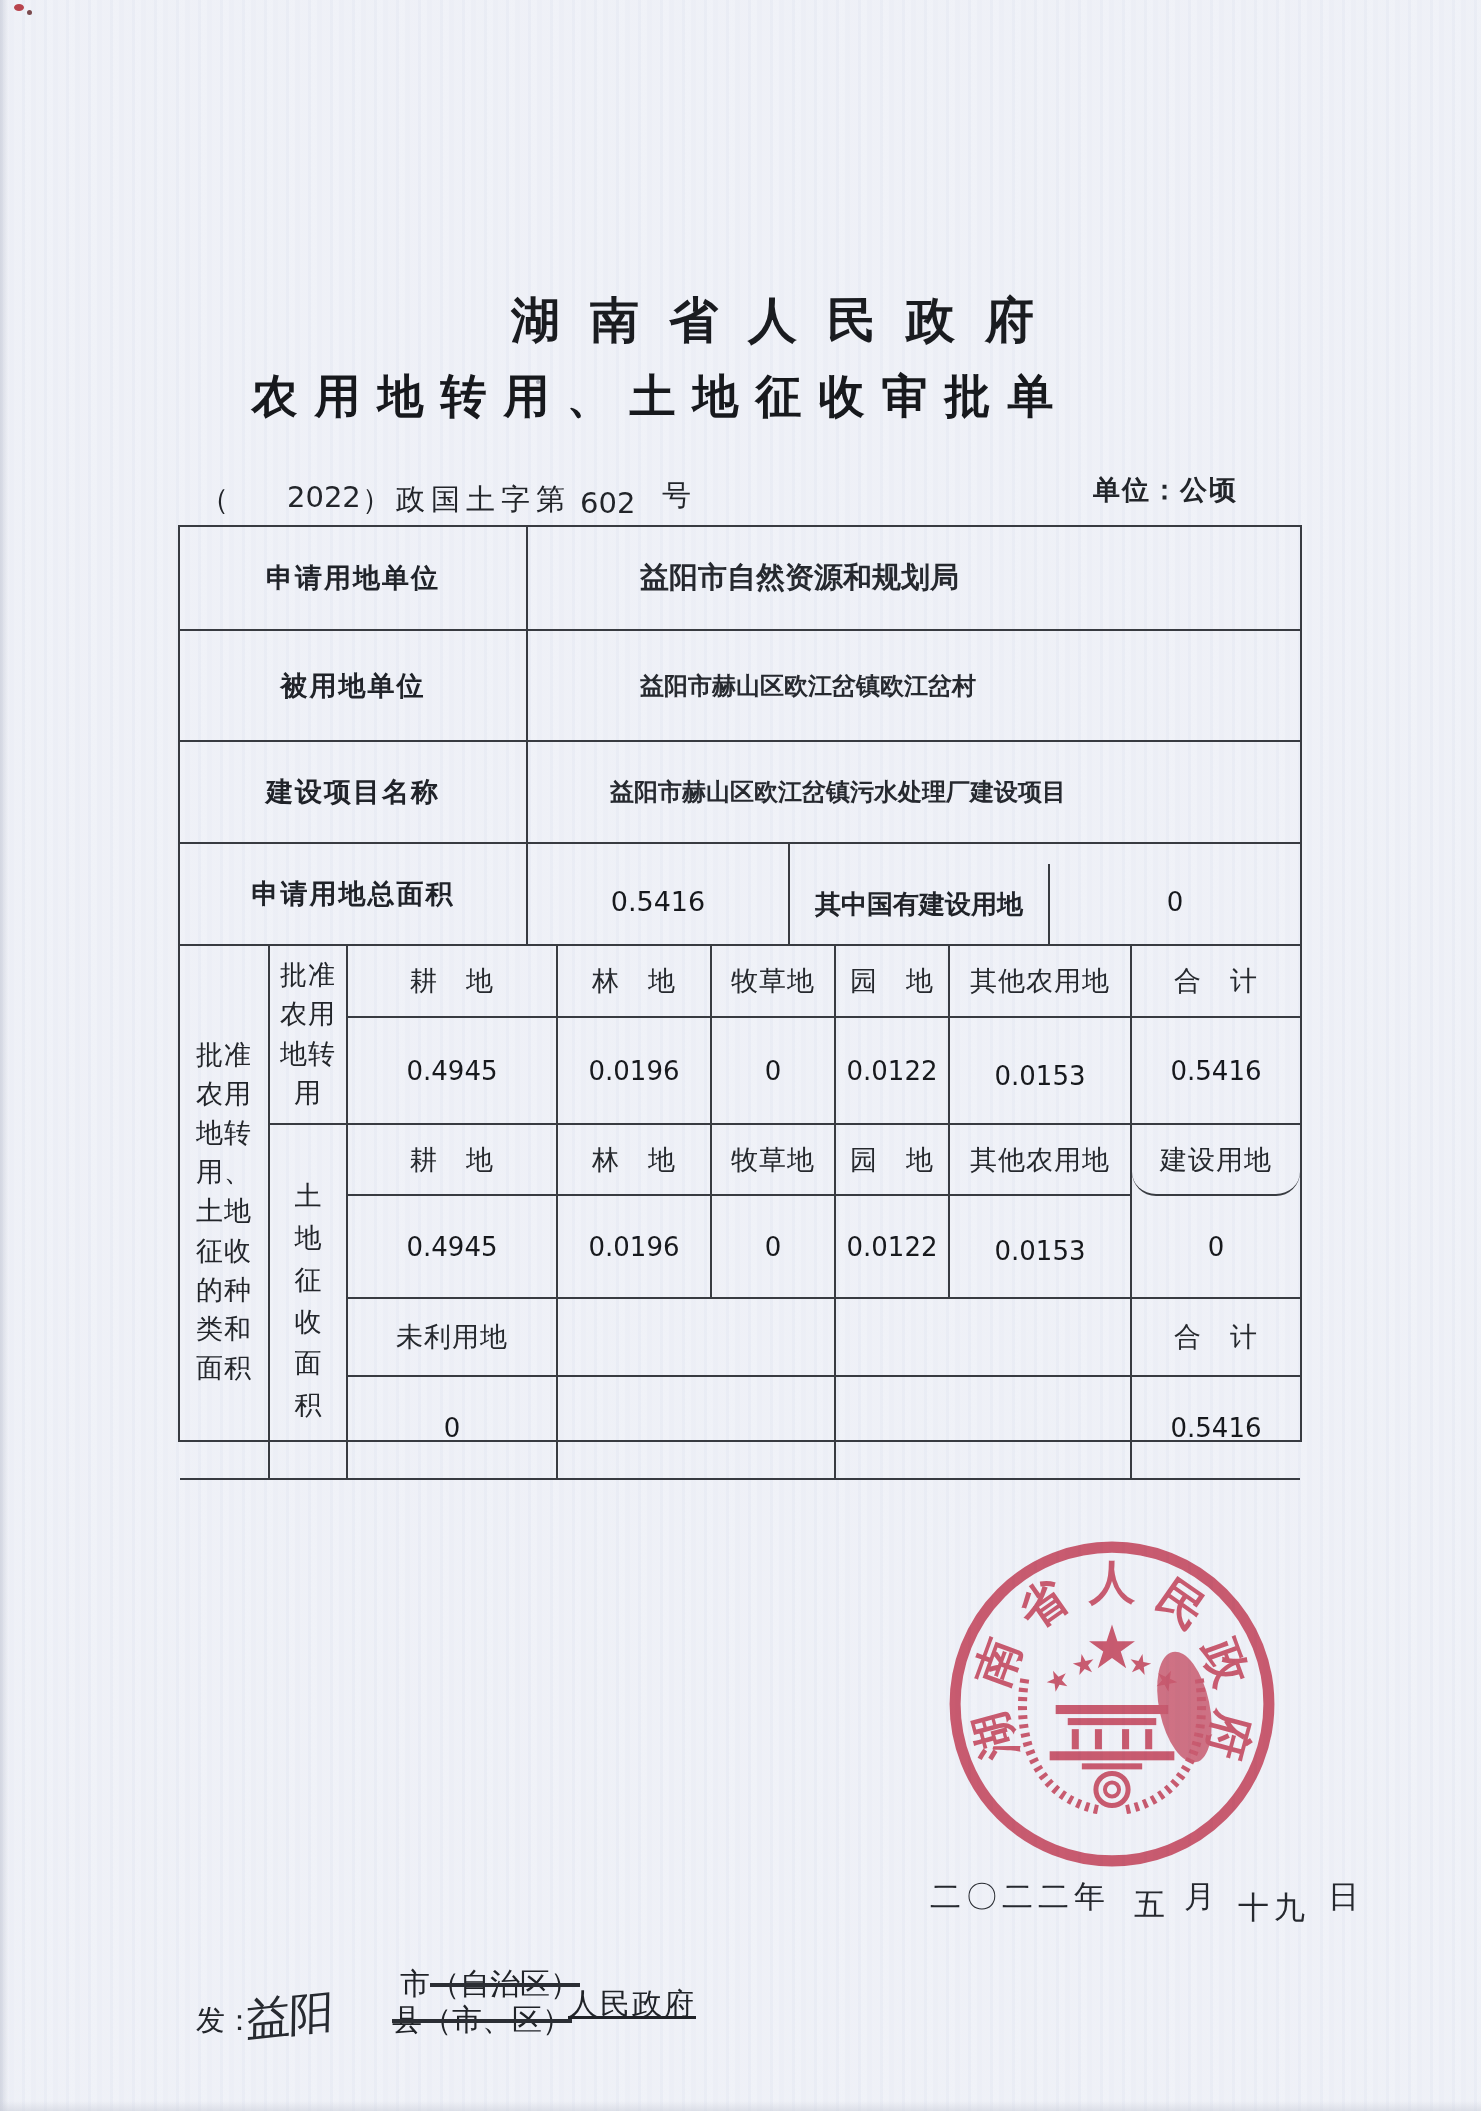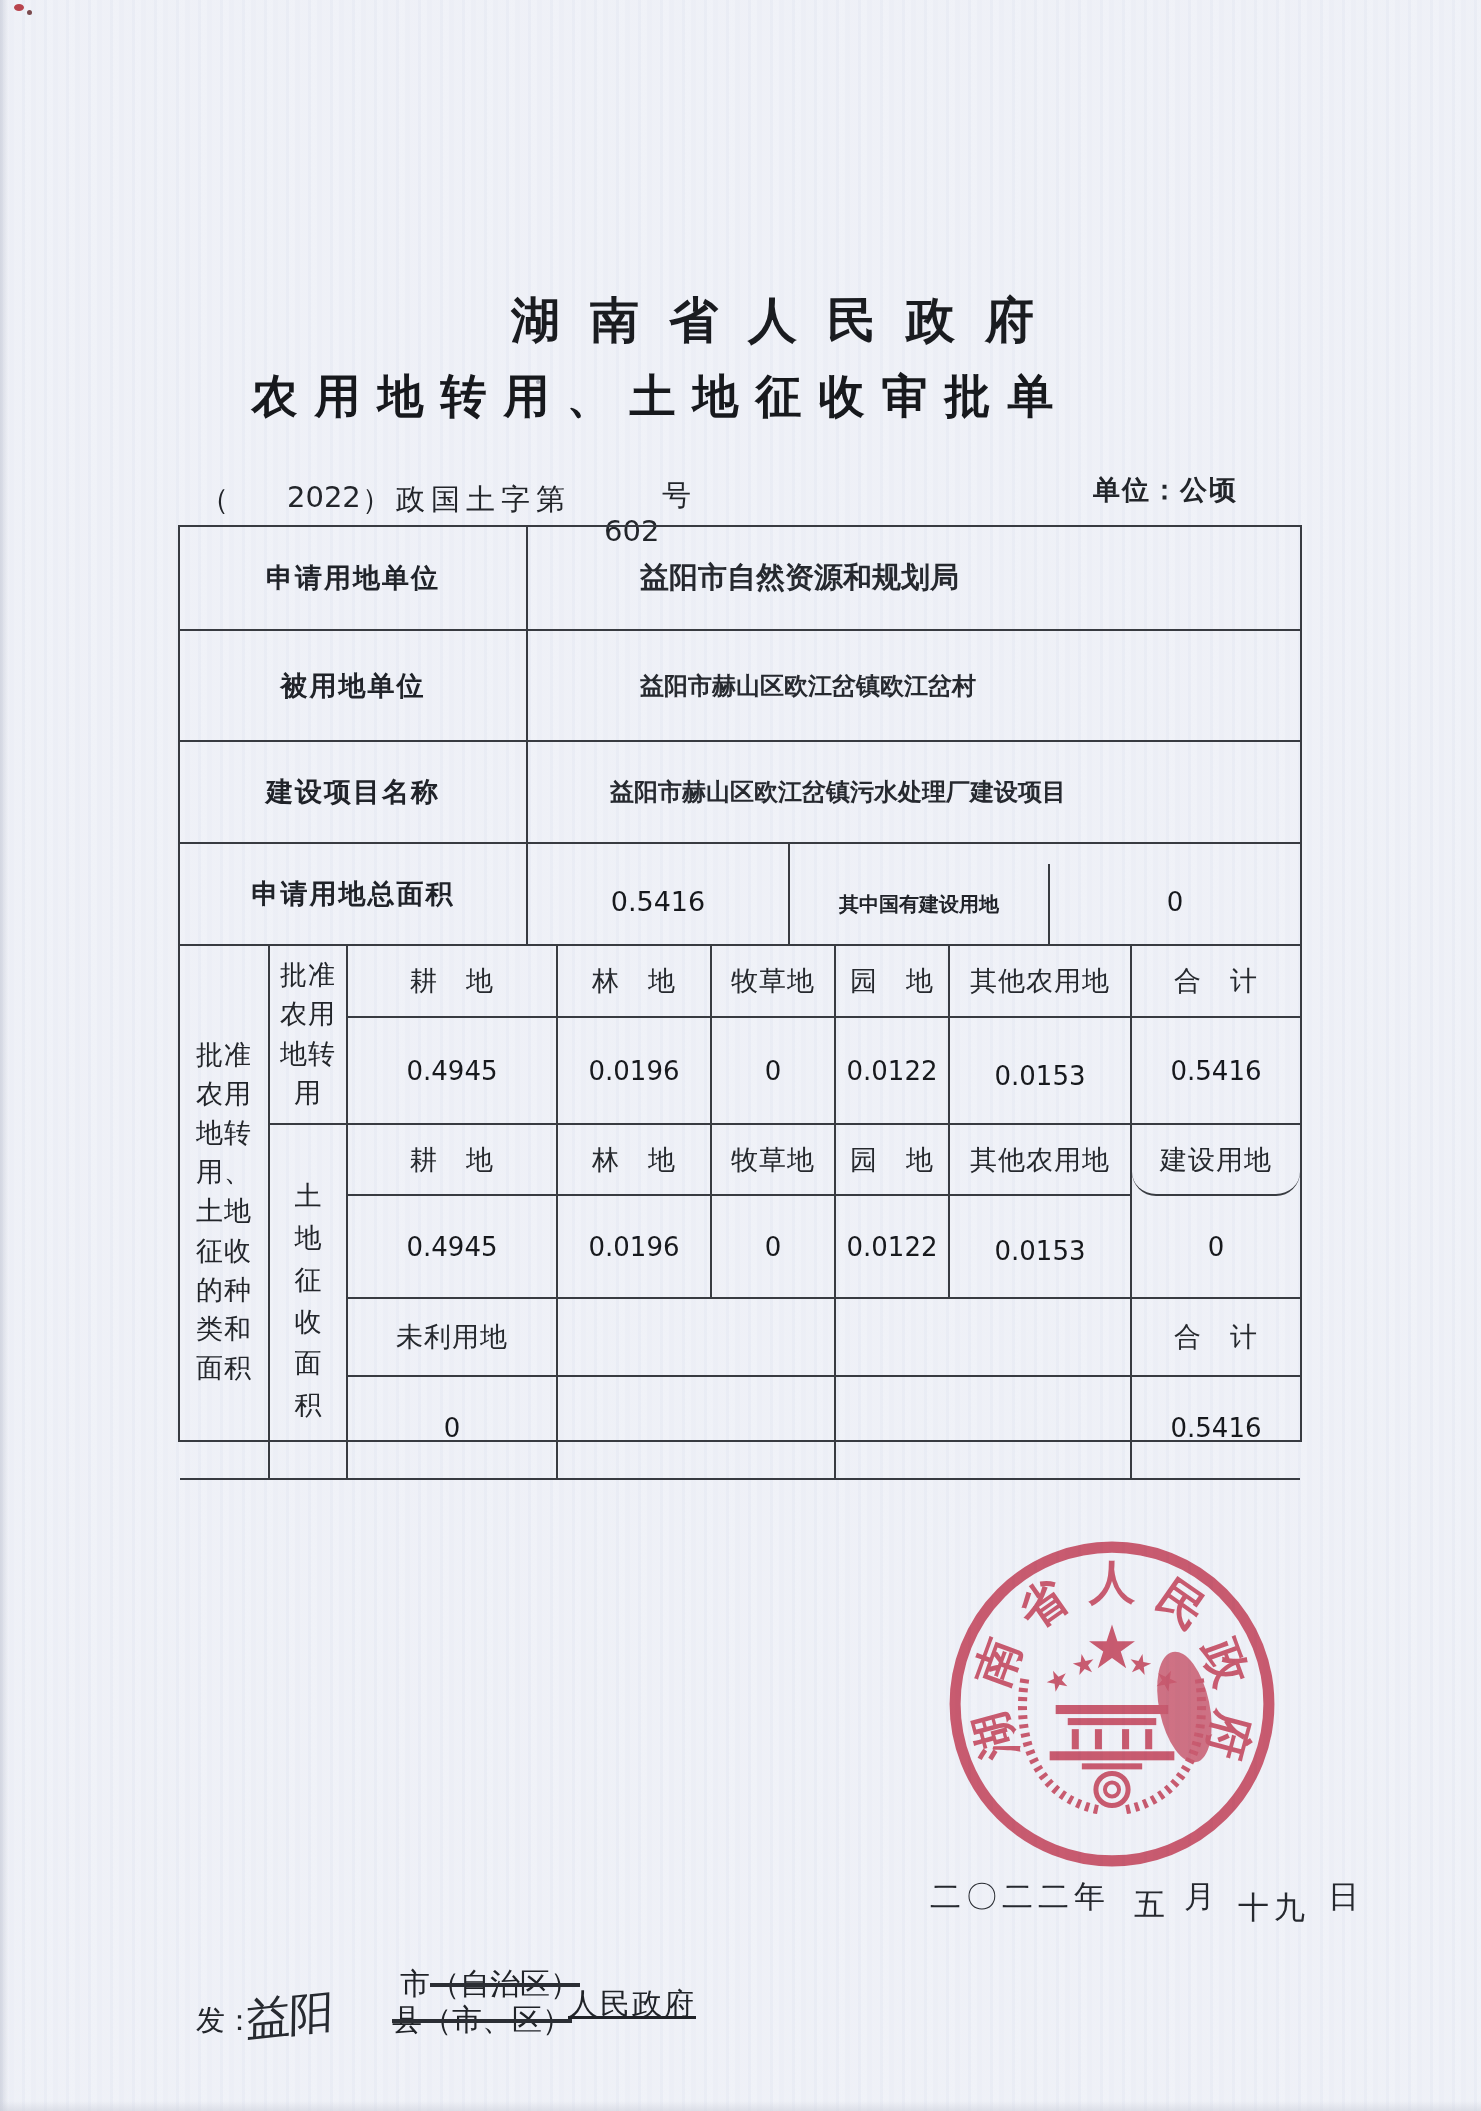--- a/index.html
+++ b/index.html
@@ -92,40 +92,40 @@
   <div class="speck" style="left:536px;top:380px;width:4px;height:4px;background:#9ba0ad;"></div>
 
   <div class="title1">湖南省人民政府</div>
   <div class="title2">农用地转用、土地征收审批单</div>
 
   <div class="docline">
     <span class="p" style="left:200px;">（</span>
     <span class="p num" style="left:287px;">2022</span>
     <span class="p" style="left:362px;">）</span>
     <span class="p" style="left:396px;letter-spacing:6px;">政国土字第</span>
-    <span class="p num" style="left:604px;top:6px;margin-top:28px;">602</span>
+    <span class="p num" style="left:580px;top:6px;">602</span>
     <span class="p" style="left:662px;top:-4px;">号</span>
     <span class="p" style="left:1093px;top:-8px;font-family:'Liberation Sans',sans-serif;font-weight:700;font-size:27px;letter-spacing:2px;">单位：公顷</span>
   </div>
 
   <div class="doc-table">
 
     <div class="grid g1">
       <div class="cell lbl">申请用地单位</div>
       <div class="cell nbr valcn leftpad" style="grid-column:2/5;font-size:29px;">益阳市自然资源和规划局</div>
 
       <div class="cell lbl">被用地单位</div>
       <div class="cell nbr valcn leftpad" style="grid-column:2/5;font-size:24px;">益阳市赫山区欧江岔镇欧江岔村</div>
 
       <div class="cell lbl">建设项目名称</div>
       <div class="cell nbr valcn leftpad" style="grid-column:2/5;font-size:24px;padding-left:82px;">益阳市赫山区欧江岔镇污水处理厂建设项目</div>
 
       <div class="cell lbl">申请用地总面积</div>
       <div class="cell numcell" style="font-size:27px;padding-top:14px;">0.5416</div>
-      <div class="cell lbl" style="font-size:20px;letter-spacing:0;margin-top:20px;">其中国有建设用地</div>
+      <div class="cell lbl" style="font-size:26px;letter-spacing:0;margin-top:20px;">其中国有建设用地</div>
       <div class="cell nbr numcell" style="padding-top:16px;">0</div>
     </div>
 
     <div class="grid g2">
       <div class="cell" style="grid-area:1/1/7/2;">
         <div class="vside">批准农用地转用、土地征收的种类和面积</div>
       </div>
       <div class="cell" style="grid-area:1/2/3/3;">
         <div class="vside">批准农用地转用</div>
       </div>

